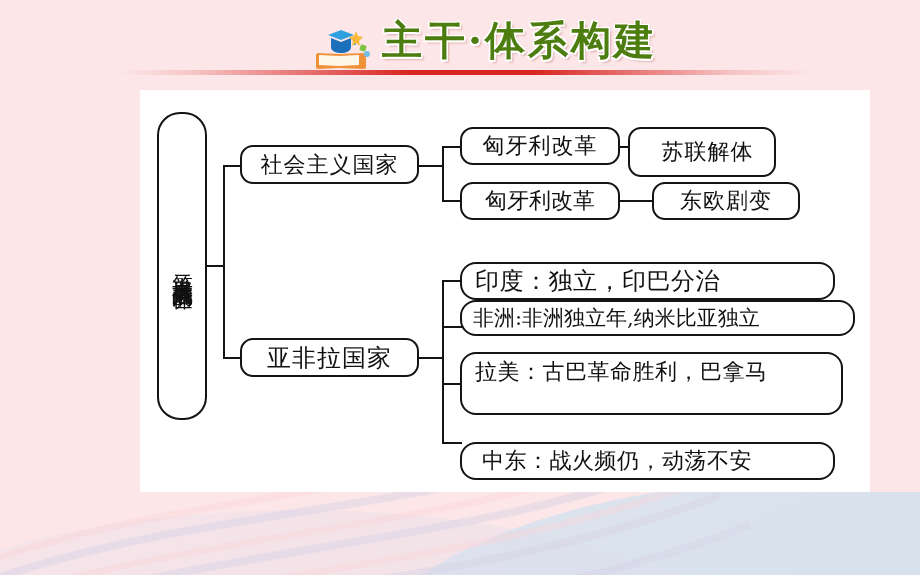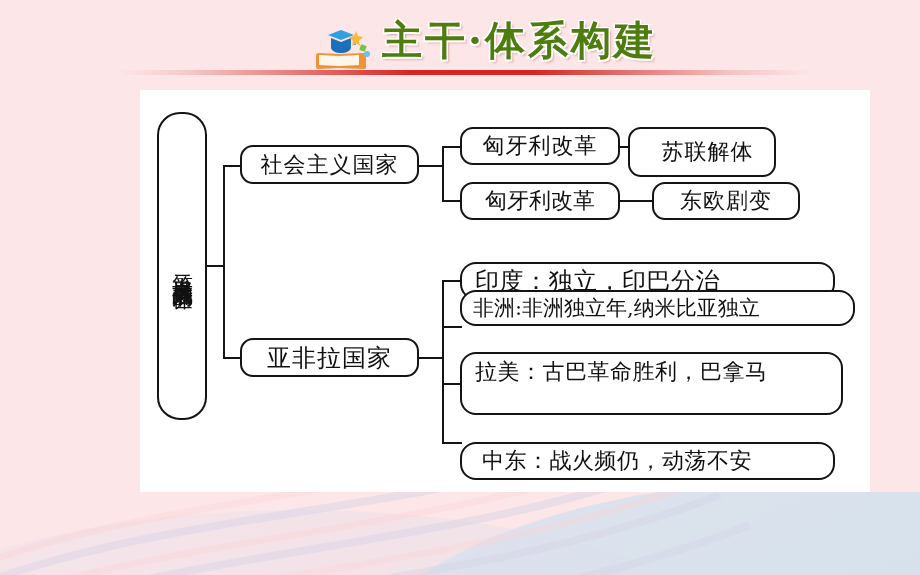--- a/index.html
+++ b/index.html
@@ -181,21 +181,21 @@
     top: 172px;
     width: 375px;
     height: 38px;
     font-size: 24px;
     justify-content: flex-start;
     padding-left: 13px;
     letter-spacing: .5px;
   }
   #node-africa {
     left: 320px;
-    top: 200px;
+    top: 210px;
     width: 395px;
     height: 36px;
     font-size: 21px;
     justify-content: flex-start;
     padding-left: 11px;
     letter-spacing: 0px;
   }
   #node-latam {
     left: 320px;
     top: 262px;

